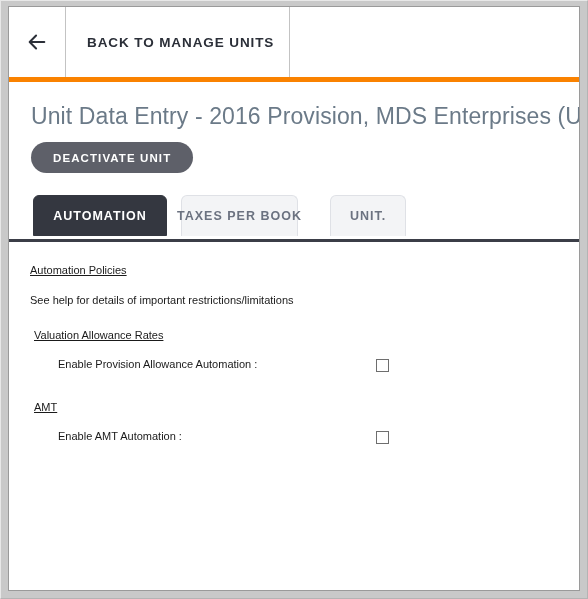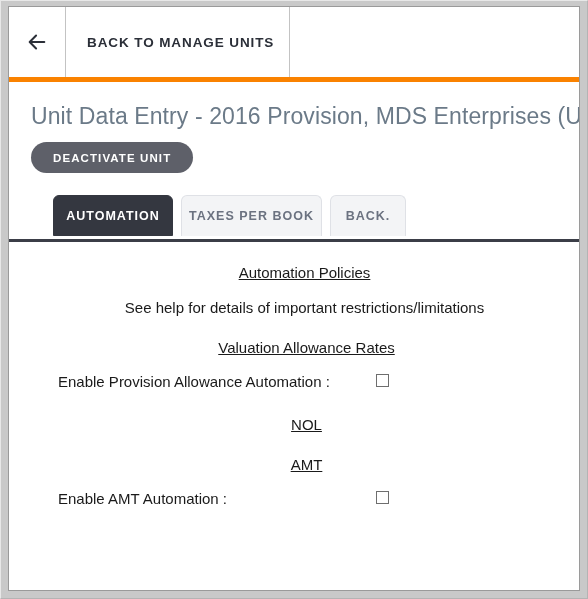--- a/index.html
+++ b/index.html
@@ -139,38 +139,37 @@
     background: #343740;
     color: #ffffff;
     border: 1px solid #343740;
   }
   .tab.inactive {
     background: #f3f4f6;
     color: #6b7280;
     border: 1px solid #dfe1e6;
     border-bottom: none;
   }
-  .tab-0 { left: 44px; width: 120px; }
-  .tab-1 { left: 172px; width: 141px; }
+  .tab-0 { left: 24px; width: 134px; }
+  .tab-1 { left: 172px; width: 117px; }
   .tab-2 { left: 321px; width: 76px; }
   .tab-underbar {
     height: 3px;
     background: #3b3e47;
   }
 
   
   .content {
     padding: 22px 0 0 0;
     background: #ffffff;
   }
   .content-text {
     color: #1a1a1a;
-    font-size: 15px;
+    font-size: 11px;
     font-family: "Liberation Sans", sans-serif;
-    text-align: center;
   }
   .policy-heading {
     margin: 0 0 0 21px;
     text-decoration: underline;
   }
   .policy-note {
     margin: 18px 0 0 21px;
   }
   .section-heading {
     margin: 23px 0 0 25px;
@@ -224,37 +223,36 @@
     <div class="orange-rule"></div>
 
     <div class="title-block">
       <h1 class="page-title">Unit Data Entry - 2016 Provision, MDS Enterprises (US)</h1>
       <button class="deactivate-btn">DEACTIVATE UNIT</button>
     </div>
 
     <div class="tabstrip">
       <div class="tab active tab-0">AUTOMATION</div>
       <div class="tab inactive tab-1">TAXES PER BOOK</div>
-      <div class="tab inactive tab-2">BACK.</div>
+      <div class="tab inactive tab-2">UNIT.</div>
     </div>
     <div class="tab-underbar"></div>
 
     <div class="content">
 
       <div class="content-text policy-heading">Automation Policies</div>
 
       <div class="content-text policy-note">See help for details of important restrictions/limitations</div>
 
       <div class="content-text section-heading">Valuation Allowance Rates</div>
       <div class="field-row">
         <span class="content-text field-label">Enable Provision Allowance Automation :</span>
         <input type="checkbox" class="field-checkbox" style="">
       </div>
 
-      <div class="content-text section-heading">NOL</div>
 
       <div class="content-text section-heading">AMT</div>
       <div class="field-row">
         <span class="content-text field-label">Enable AMT Automation :</span>
         <input type="checkbox" class="field-checkbox" style="">
       </div>
 
     </div>
 
   </div>

